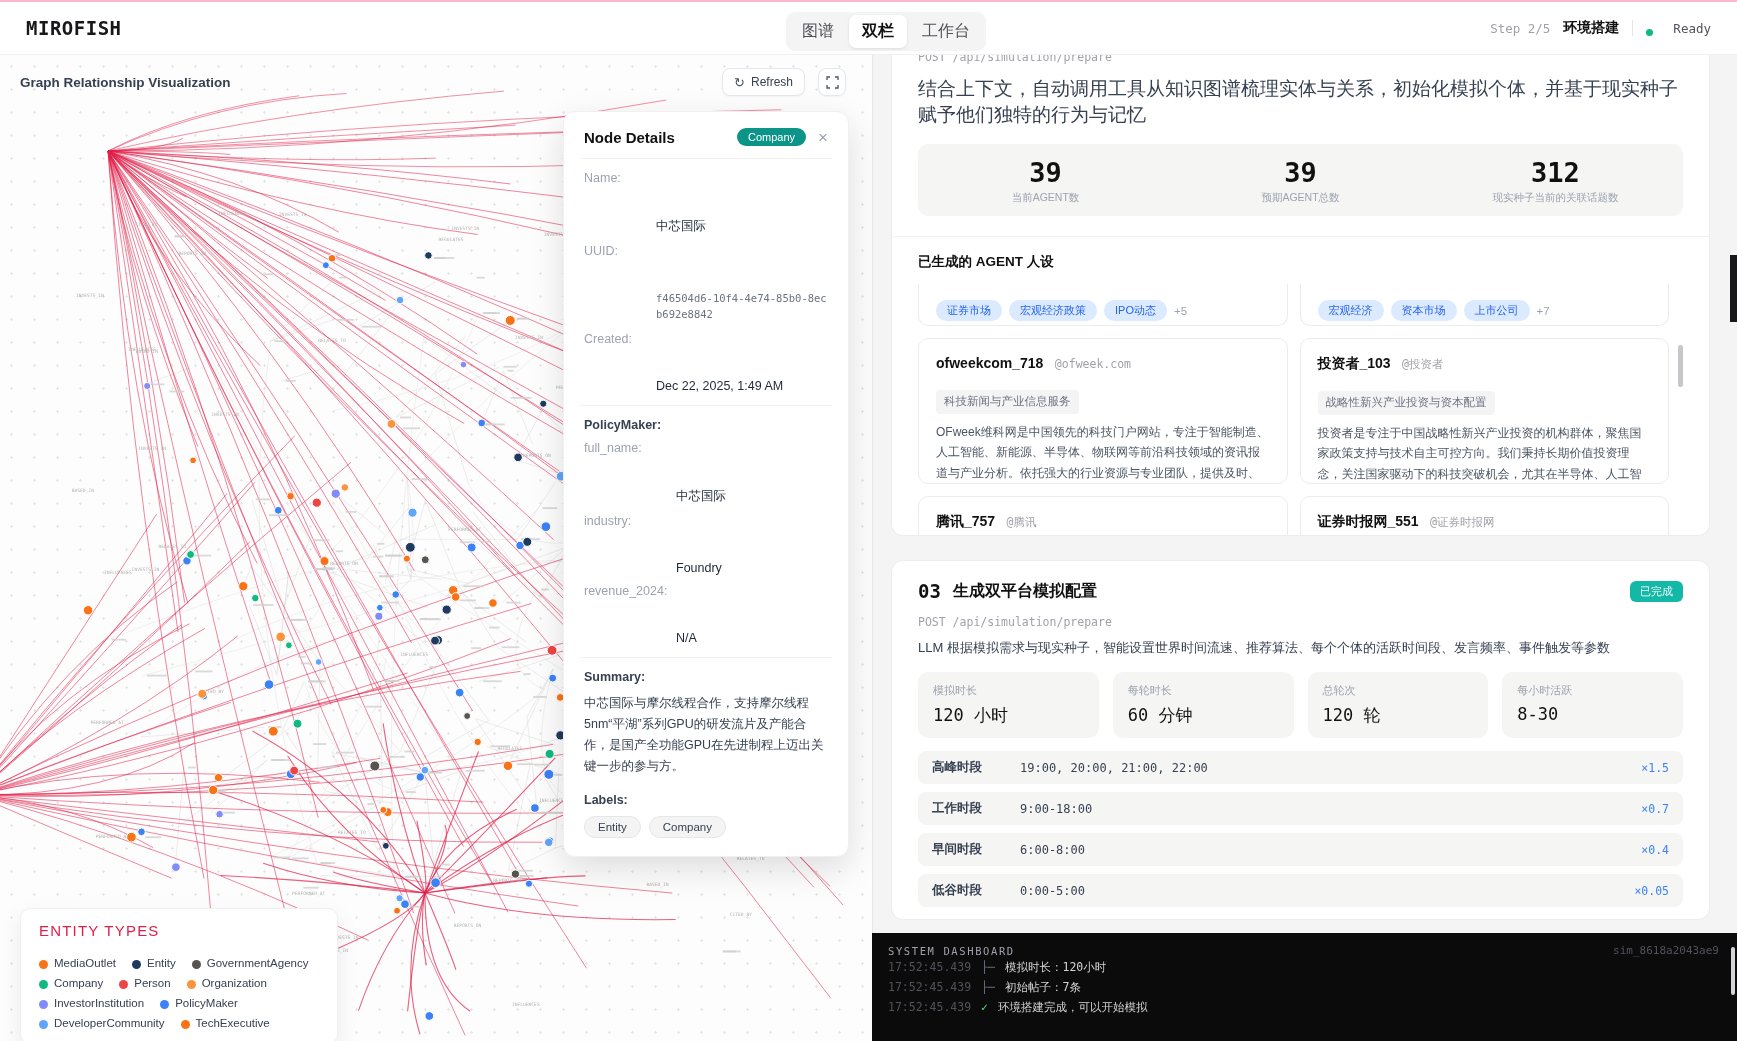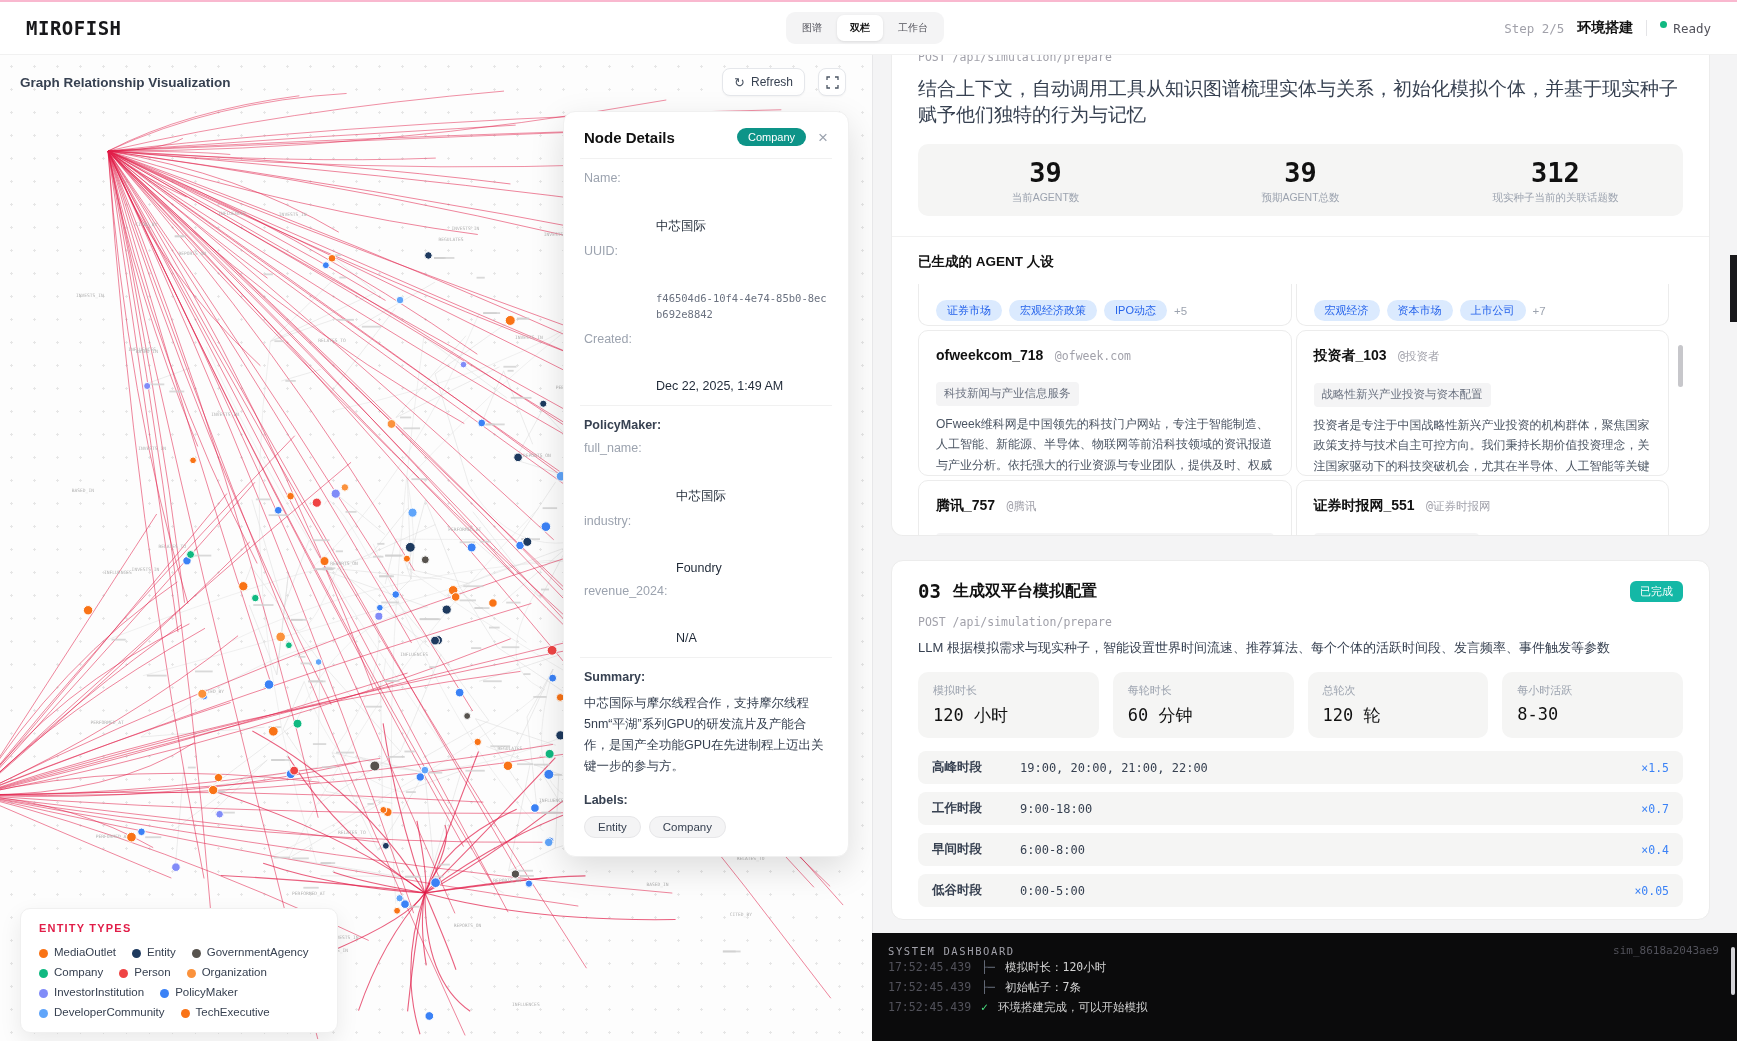--- a/index.html
+++ b/index.html
@@ -6,28 +6,28 @@
   html,body { width:1737px; height:1041px; overflow:hidden; background:#fff;
     font-family:"Liberation Sans", sans-serif; color:#18181b; }
   .top-strip { position:absolute; top:0; left:0; width:1737px; height:2px; background:#f9b8cf; z-index:60; }
 
   
   .topbar { position:absolute; top:2px; left:0; width:1737px; height:53px; background:#fff;
     border-bottom:1px solid #f1f1f1; display:flex; align-items:center; padding:0 26px; z-index:50; }
   .logo { font-family:"DejaVu Sans Mono", monospace; font-weight:bold; font-size:19px; letter-spacing:.5px; }
   .tabs { position:absolute; left:786px; top:10px; display:flex; gap:2px; background:#f4f4f5;
     border-radius:9px; padding:3px; }
-  .tab { border:none; background:transparent; font-family:"Liberation Sans",sans-serif; font-size:10px;
+  .tab { border:none; background:transparent; font-family:"Liberation Sans",sans-serif; font-size:16px;
     color:#52525b; padding:6px 13px; border-radius:7px; cursor:pointer; }
   .tab.active { background:#fff; color:#111; font-weight:bold; box-shadow:0 1px 3px rgba(0,0,0,.1); }
   .topbar-right { margin-left:auto; display:flex; align-items:center; gap:13px; }
   .step { font-family:"DejaVu Sans Mono", monospace; font-size:12.5px; color:#a1a1aa; }
   .step-title { font-size:14px; font-weight:bold; color:#111; }
   .vdiv { width:1px; height:16px; background:#e4e4e7; }
-  .status { display:flex; align-items:flex-start; gap:6px; font-family:"DejaVu Sans Mono",monospace;
+  .status { display:flex; align-items:flex-end; gap:20px; font-family:"DejaVu Sans Mono",monospace;
     font-size:12.5px; color:#52525b; }
   .dot-green { width:7px; height:7px; border-radius:50%; background:#10b981; display:inline-block; }
 
   
   .graph-panel { position:absolute; left:0; top:55px; width:872px; height:986px; overflow:hidden;
     background-color:#fdfdfd;
     background-image:radial-gradient(rgba(0,0,0,.09) 1px, transparent 1.2px);
     background-size:23px 23px; }
   #graph-svg { position:absolute; inset:0; }
   .graph-title { position:absolute; left:20px; top:20px; font-size:13.5px; font-weight:bold; color:#374151; z-index:5;}
@@ -55,41 +55,41 @@
     word-break:break-all; line-height:1.5; }
   .nd-h4 { font-size:12.5px; font-weight:bold; color:#374151; margin-bottom:9px; }
   .nd-sum { font-size:12.5px; color:#374151; line-height:1.7; }
   .nd-pills { display:flex; gap:8px; margin-top:9px; }
   .pill-gray { background:#f4f4f5; border:1px solid #e7e7e9; border-radius:999px; font-size:11.5px;
     color:#374151; padding:4px 13px; }
 
   
   .legend { position:absolute; left:20px; top:853px; width:318px; background:#fff; z-index:18;
     border:1px solid #f0f0f0; border-radius:10px; box-shadow:0 8px 22px rgba(0,0,0,.08); padding:13px 18px 14px; }
-  .legend h4 { font-size:11px; font-weight:bold; letter-spacing:1.2px; color:#e11d48; margin-bottom:12px; }
+  .legend h4 { font-size:15px; font-weight:normal; letter-spacing:1.2px; color:#e11d48; margin-bottom:18px; }
   .legend-items { display:flex; flex-wrap:wrap; column-gap:16px; row-gap:8px; }
   .legend-item { display:flex; align-items:flex-end; gap:6px; font-size:11.5px; color:#374151; }
   .legend-dot { width:9px; height:9px; border-radius:50%; display:inline-block; flex:none; }
 
   
   .right-col { position:absolute; left:872px; top:55px; width:865px; height:878px; background:#f4f4f5;
     border-left:1px solid #e7e7e9; overflow:hidden; }
   .card { background:#fff; border:1px solid #ececec; border-radius:12px; margin:0 27px 0 18px; }
   .card-s2 { border-top:none; border-radius:0 0 12px 12px; height:481px; overflow:hidden; padding:0 26px; }
   .endpoint { font-family:"DejaVu Sans Mono",monospace; font-size:11.5px; color:#a1a1aa; }
   .card-s2 .endpoint { margin-top:-5px; }
   .s2-desc { font-size:19px; color:#374151; margin-top:12px; }
   .stats { margin-top:16px; background:#f5f5f4; border-radius:10px; display:flex; padding:13px 0 11px; }
   .stat { flex:1; text-align:center; }
   .stat .sv { font-family:"DejaVu Sans Mono",monospace; font-weight:bold; font-size:27px; color:#111; }
   .stat .sl { font-size:10.5px; color:#9ca3af; margin-top:3px; }
   .s2-sep { border:none; border-top:1px solid #f1f1f1; margin:20px -26px 0; }
   .agents-h { font-size:13.5px; font-weight:bold; color:#111; margin-top:16px; }
   .cards-viewport { position:relative; margin-top:13px; height:312px; overflow:hidden; }
-  .agent-grid { display:grid; grid-template-columns:1fr 1fr; gap:4px; padding-right:14px; }
+  .agent-grid { display:grid; grid-template-columns:1fr 1fr; gap:12px; padding-right:14px; }
   .agent-card { border:1px solid #ececec; border-radius:10px; background:#fff; padding:15px 17px; overflow:hidden; }
   .agent-card.partial { height:42px; border-top:none; border-radius:0 0 10px 10px; padding-top:7px; }
   .agent-card.row2 { height:146px; }
   .agent-card.row3 { height:160px; }
   .ac-name { font-size:14px; font-weight:bold; color:#111; }
   .ac-handle { font-family:"DejaVu Sans Mono",monospace; font-size:11.5px; color:#a1a1aa; margin-left:7px; }
   .ac-role { display:inline-block; background:#f4f4f5; color:#6b7280; font-size:11.5px; line-height:1.55;
     padding:3px 8px; border-radius:4px; margin-top:18px; }
   .ac-desc { font-size:12px; color:#4b5563; line-height:1.72; margin-top:8px; }
   .ac-tags { display:flex; align-items:center; gap:7px; margin-top:9px; flex-wrap:wrap; }

